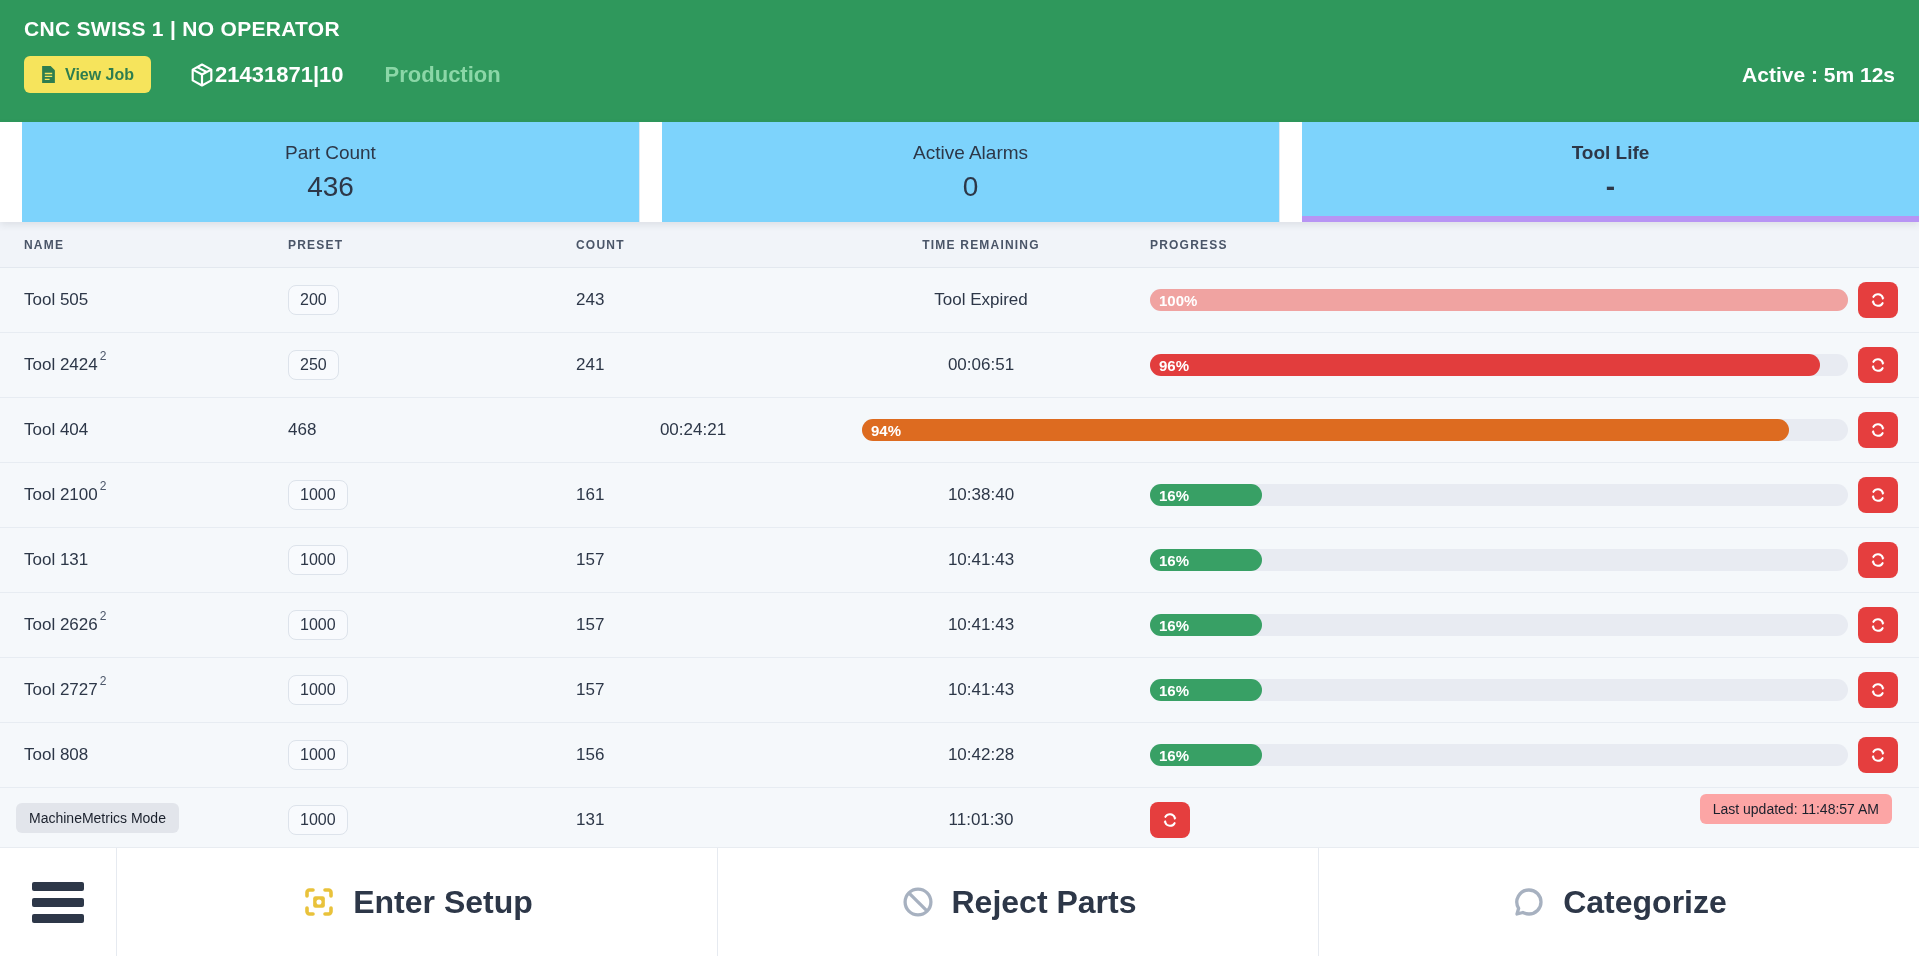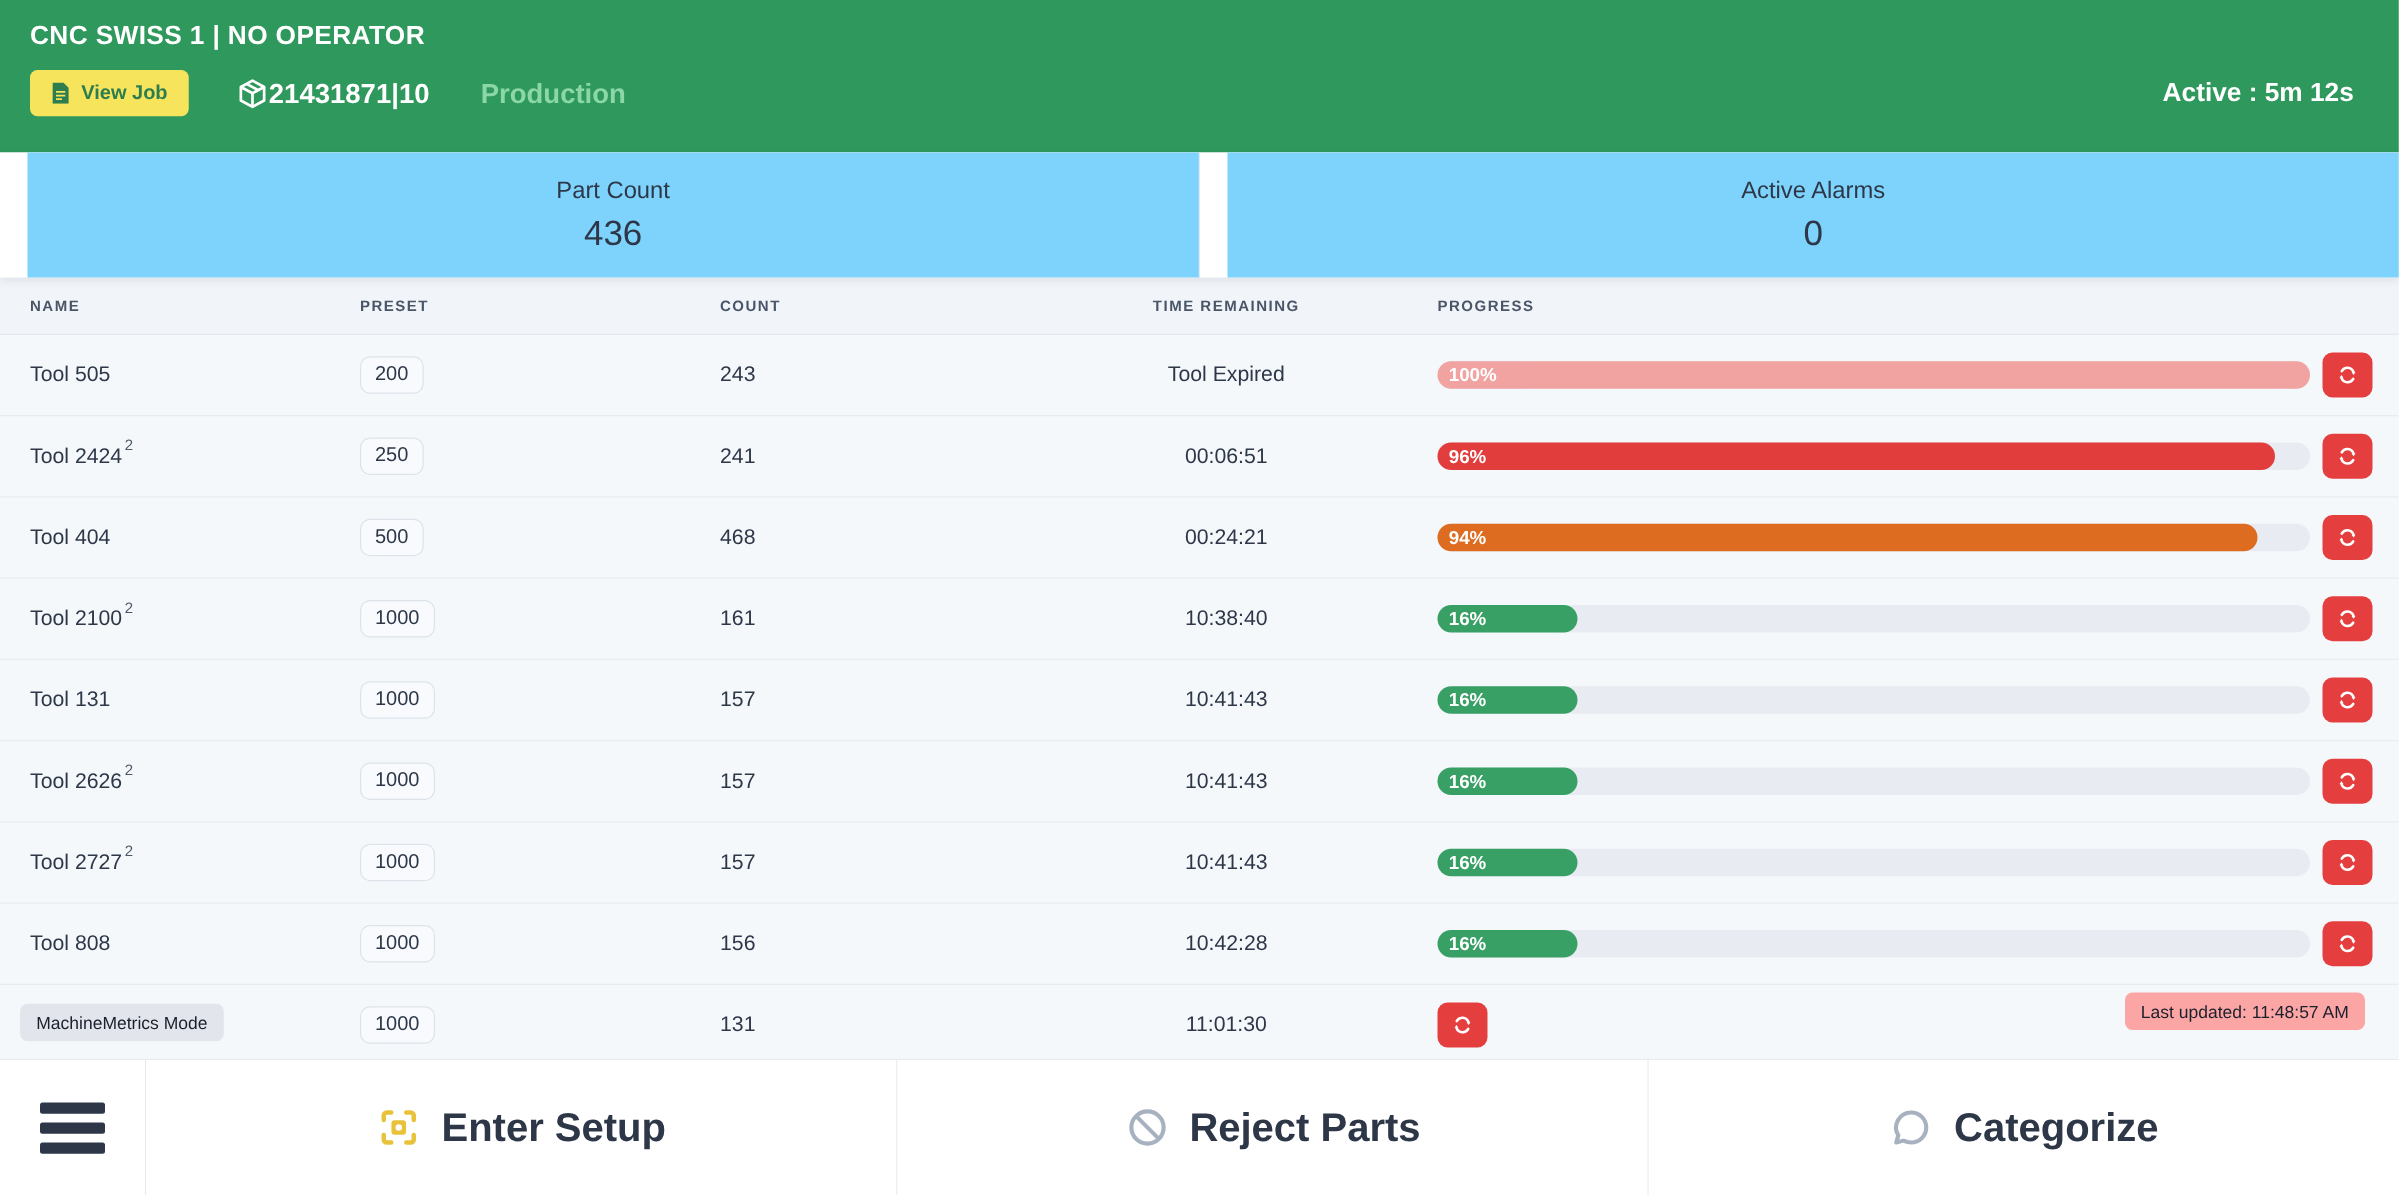--- a/index.html
+++ b/index.html
@@ -5,21 +5,21 @@
   * { box-sizing: border-box; }
   html,body { margin:0; padding:0; }
   body {
     width:1919px; height:956px; overflow:hidden;
     font-family:"Liberation Sans", sans-serif;
     background:#ffffff; color:#2D3748;
   }
   .app { position:relative; width:1919px; height:956px; display:flex; flex-direction:column; }
 
   
-  .topbar { height:122px; background:#2F985C; color:#fff; padding:17px 36px 0 24px; flex:none; }
+  .topbar { height:122px; background:#2F985C; color:#fff; padding:17px 24px 0 24px; flex:none; }
   .topbar-title { font-size:21px; font-weight:bold; letter-spacing:.3px; }
   .topbar-row { display:flex; align-items:center; margin-top:15px; }
   .view-job {
     display:inline-flex; align-items:center; gap:9px;
     background:#F6E45C; color:#2E7D4F; border:none; border-radius:6px;
     height:37px; padding:0 17px; font-family:inherit;
     font-size:16px; font-weight:bold; cursor:pointer;
   }
   .job-group { display:flex; align-items:center; margin-left:38px; font-size:22px; font-weight:bold; }
   .production { margin-left:41px; color:#8BD7A7; font-size:22px; font-weight:bold; }
@@ -112,20 +112,24 @@
     <button class="stat-card">
       <span class="stat-label">Part Count</span>
       <span class="stat-value">436</span>
     </button>
 
     <button class="stat-card">
       <span class="stat-label">Active Alarms</span>
       <span class="stat-value">0</span>
     </button>
 
+    <button class="stat-card selected">
+      <span class="stat-label">Tool Life</span>
+      <span class="stat-value">-</span>
+    </button>
   </div>
 
   <div class="table-wrap">
     <div class="thead">
       <div class="c-name">NAME</div>
       <div class="c-preset">PRESET</div>
       <div class="c-count">COUNT</div>
       <div class="c-time">TIME REMAINING</div>
       <div class="c-progress">PROGRESS</div>
     </div>
@@ -186,23 +190,20 @@
               <polygon points="4.3,14.7 8.1,14.7 6.2,11.9" fill="#fff"></polygon>
             </svg>
           </span>
         </button>
       </div>
     </div>
 
     <div class="trow">
       <div class="c-name">
         <span class="tool-name">Tool 404</span><span class="tool-sup"></span>
-      </div>
-      <div class="c-preset">
-        <span class="preset-chip">500</span>
       </div>
       <div class="c-count">468</div>
       <div class="c-time">00:24:21</div>
       <div class="c-progress">
         <div class="track">
           <div class="fill" style="width: 94%; background: rgb(221, 107, 32);">
             <span class="pct">94%</span>
           </div>
         </div>
         <button class="refresh-btn">

